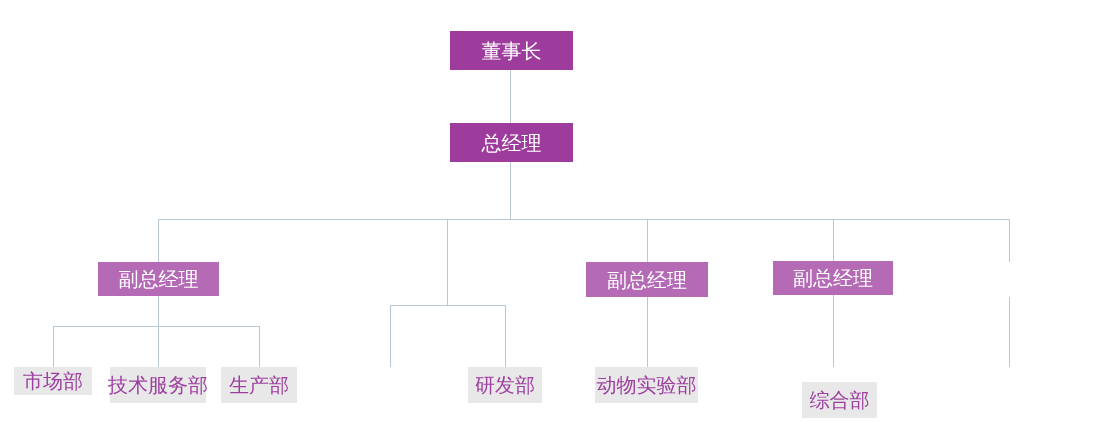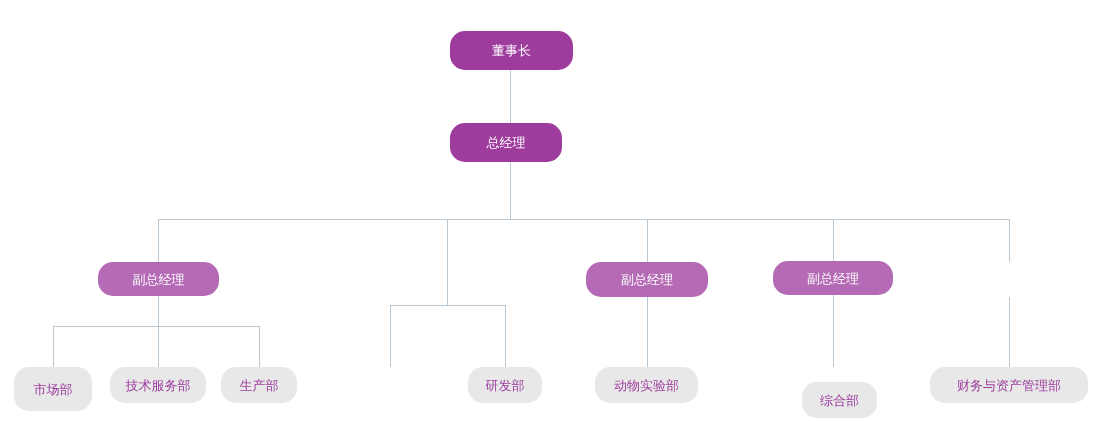--- a/index.html
+++ b/index.html
@@ -17,23 +17,22 @@
   .canvas {
     position:relative;
     width:1100px; height:421px;
     background:var(--color-background);
     font-family:"Liberation Sans","DejaVu Sans",sans-serif;
     overflow:hidden;
   }
   .box {
     position:absolute;
     display:flex; align-items:center; justify-content:center;
-    font-size:13px; line-height:1; white-space:nowrap;
+    font-size:20px; line-height:1; white-space:nowrap;
     box-sizing:border-box;
-    border-radius:15px;
   }
   .box.exec    { background:var(--color-exec_fill);    color:var(--color-exec_text); }
   .box.manager { background:var(--color-manager_fill); color:var(--color-manager_text);text-align:right; }
   .box.dept    { background:var(--color-dept_fill);    color:var(--color-dept_text); }
   .line { position:absolute; background:var(--color-line); }
   .line.v { width:1px; }
   .line.h { height:1px; }
 </style>
 </head>
 <body>
@@ -58,27 +57,26 @@
 
   <div class="line h" style="left:390px; top:305px; width:115px;"></div>
   <div class="line v" style="left:390px; top:305px; height:62px;"></div>
   <div class="line v" style="left:505px; top:305px; height:62px;"></div>
 
   <div class="line v" style="left:647px;  top:297px; height:70px;"></div>
   <div class="line v" style="left:833px;  top:295px; height:72px;"></div>
   <div class="line v" style="left:1009px; top:297px; height:70px;"></div>
 
   <div class="box exec" style="left:450px; top:31px;  width:123px; height:39px;">董事长</div>
-  <div class="box exec" style="left:450px; top:123px; width:112px; height:39px;">总经理</div>
+  <div class="box exec" style="left:450px; top:123px; width:123px; height:39px;">总经理</div>
 
   <div class="box manager" style="left:98px;  top:262px; width:121px; height:34px;">副总经理</div>
   <div class="box manager" style="left:586px; top:262px; width:122px; height:35px;">副总经理</div>
   <div class="box manager" style="left:773px; top:261px; width:120px; height:34px;">副总经理</div>
 
-  <div class="box dept" style="left:14px;  top:367px; width:78px;  height:44px;">市场部</div>
+  <div class="box dept" style="left:14px;  top:367px; width:78px;  height:28px;">市场部</div>
   <div class="box dept" style="left:110px; top:367px; width:96px;  height:36px;font-family:Liberation Serif, serif;">技术服务部</div>
   <div class="box dept" style="left:221px; top:367px; width:76px;  height:36px;">生产部</div>
   <div class="box dept" style="left:468px; top:367px; width:74px;  height:36px;">研发部</div>
   <div class="box dept" style="left:595px; top:367px; width:103px; height:36px;">动物实验部</div>
   <div class="box dept" style="left:802px; top:382px; width:75px;  height:36px;">综合部</div>
-  <div class="box dept" style="left:930px; top:367px; width:158px; height:36px;">财务与资产管理部</div>
 
 </div>
 
 </body></html>

